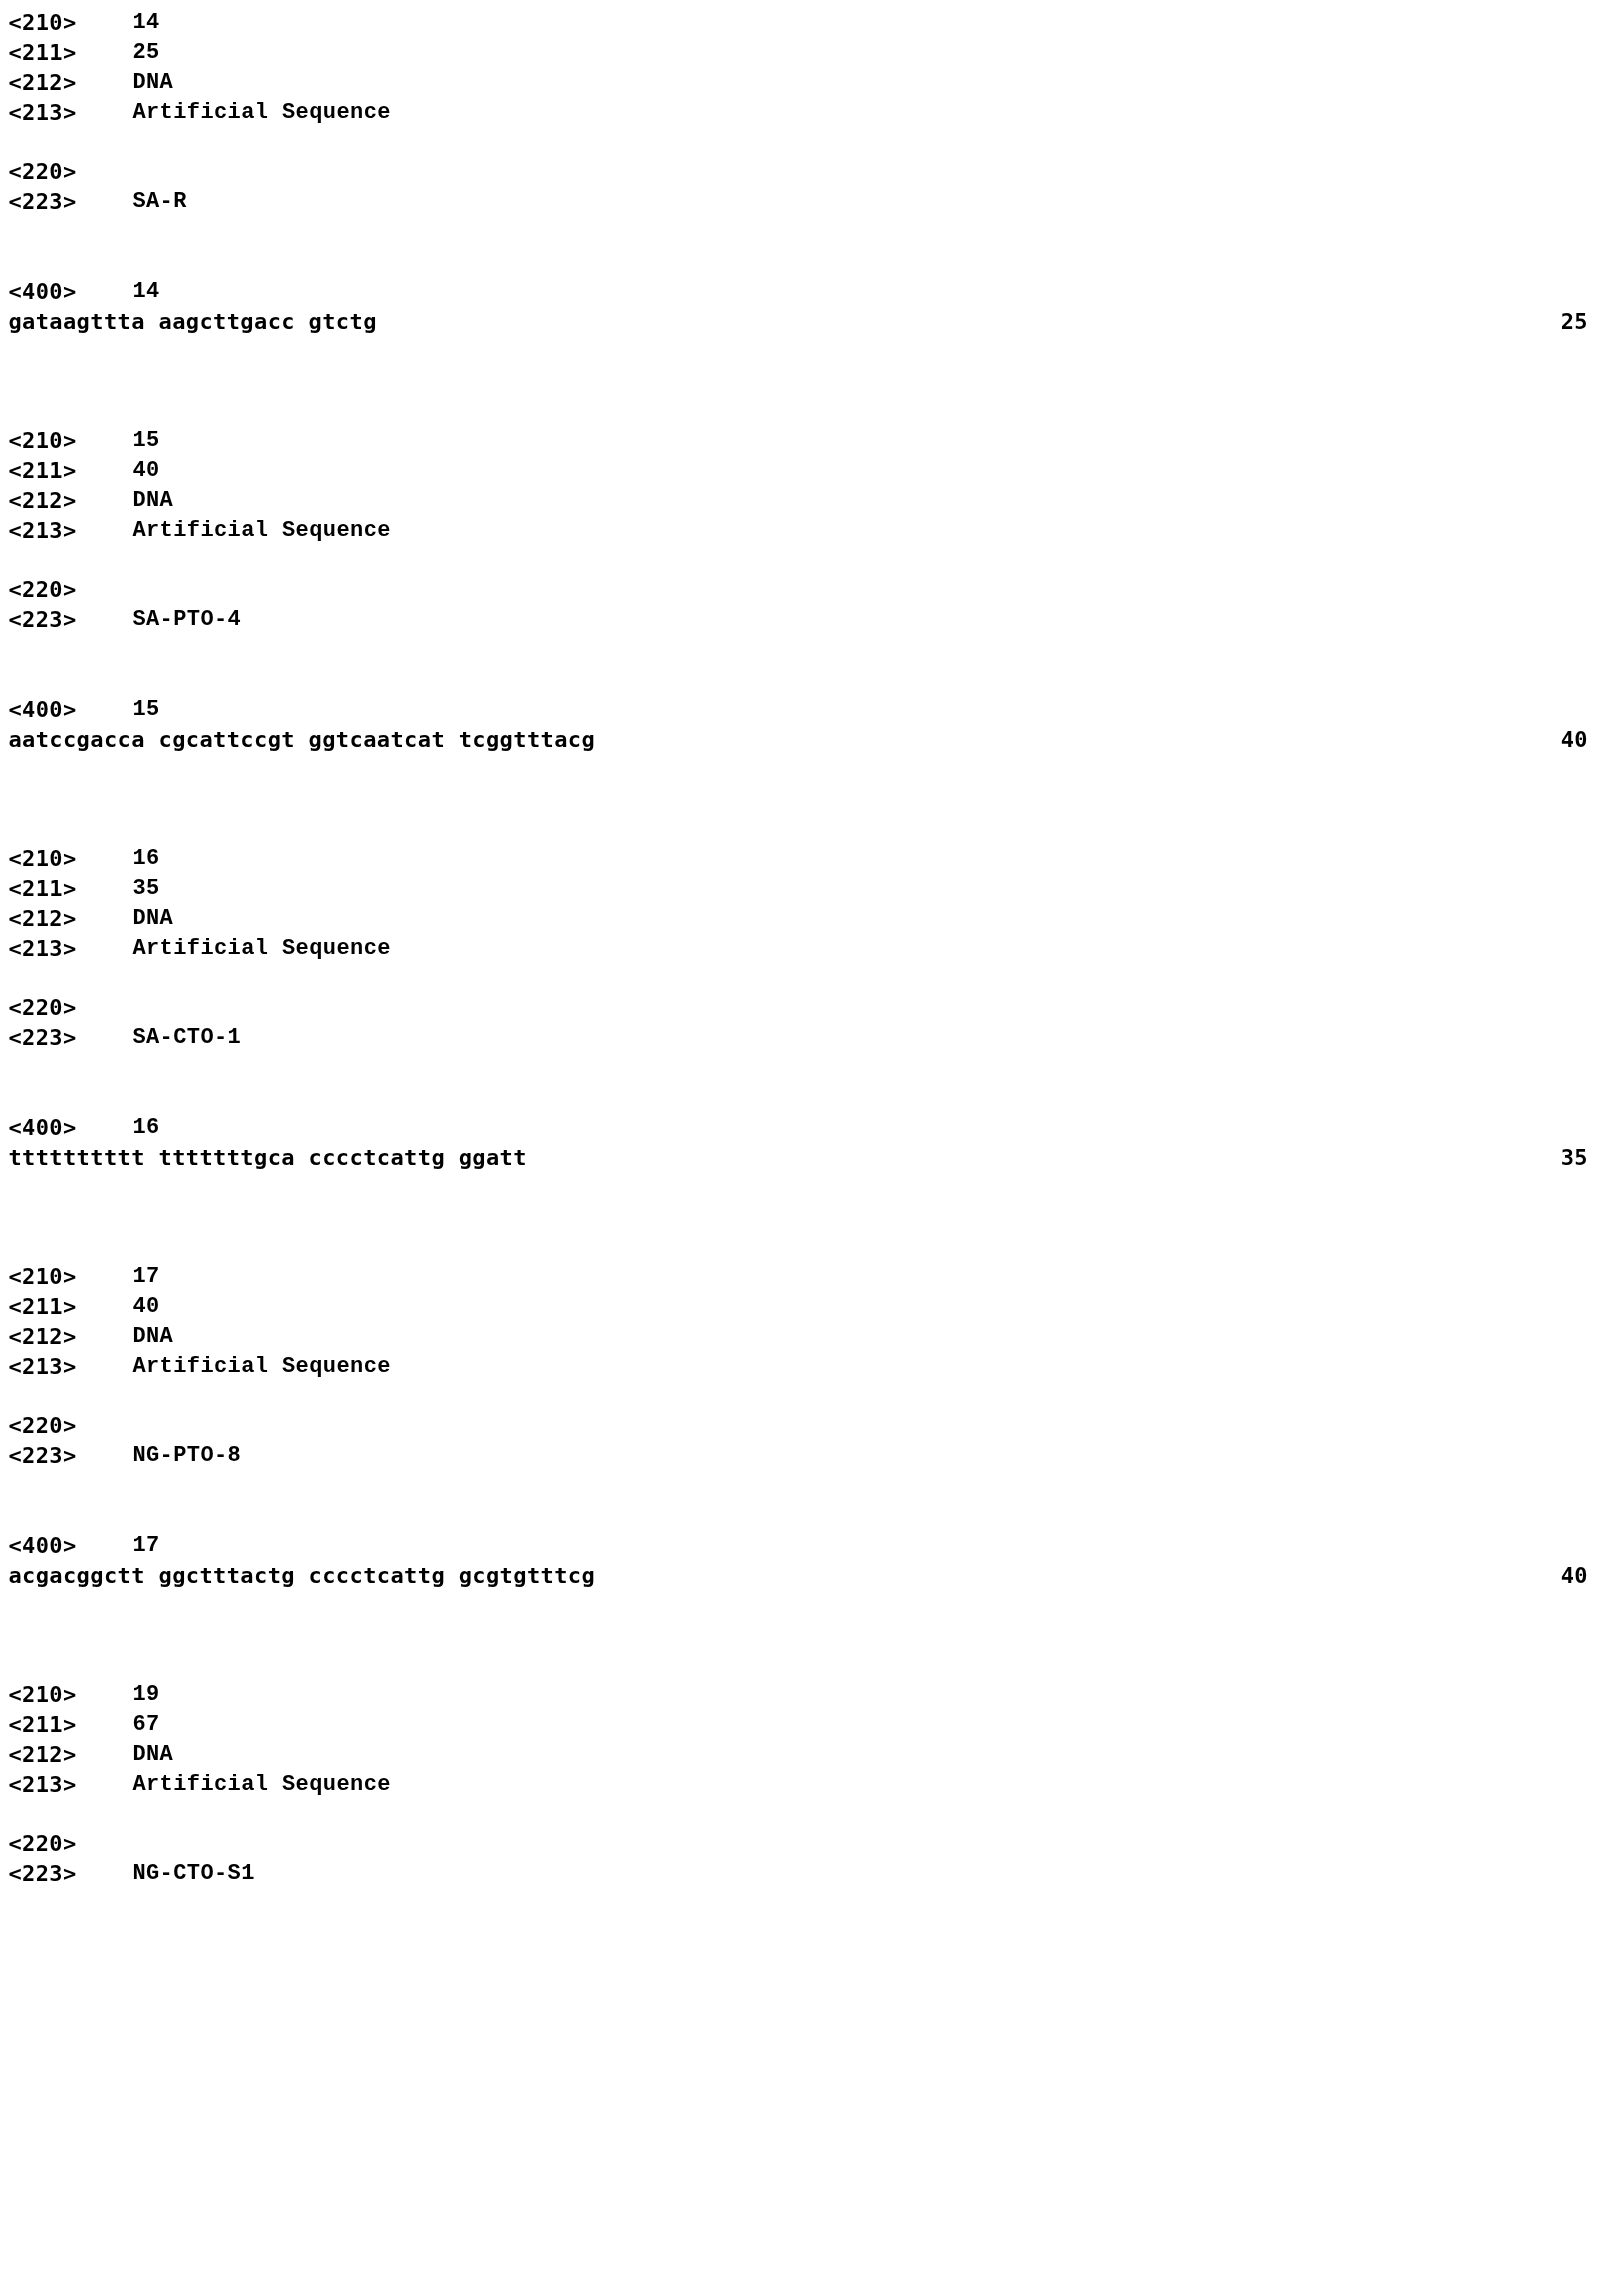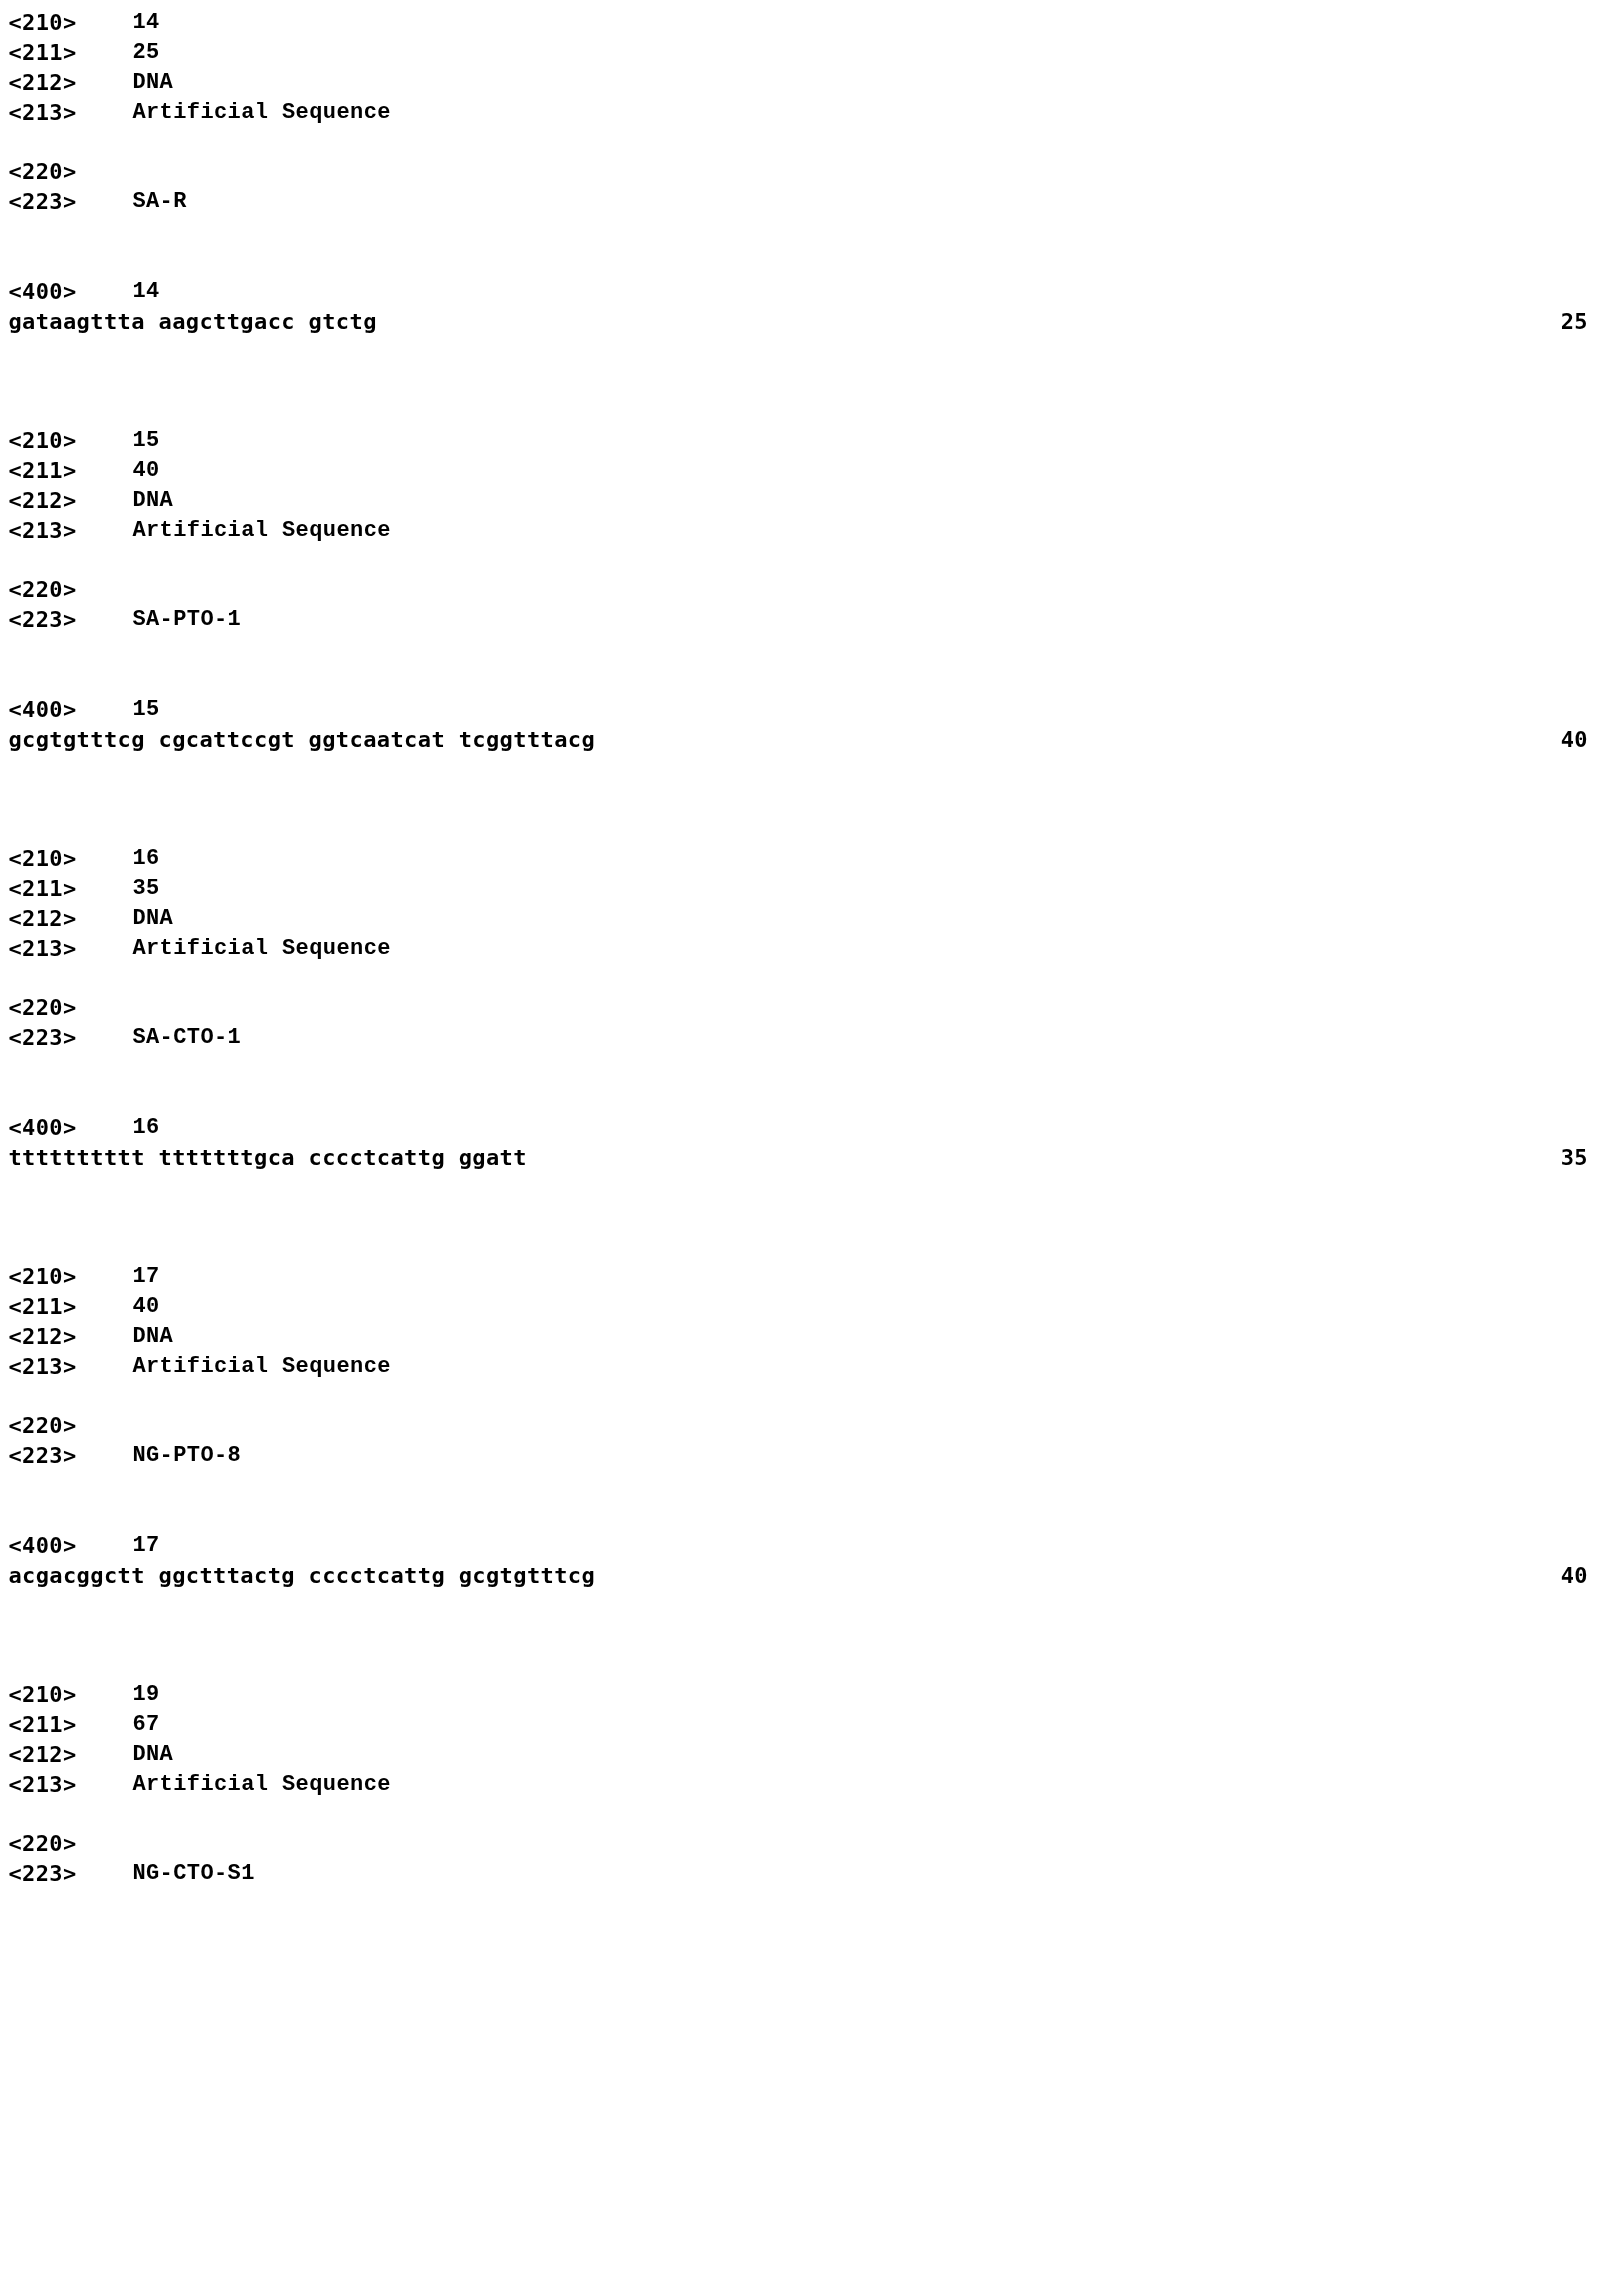--- a/index.html
+++ b/index.html
@@ -120,29 +120,29 @@
     <div class="line">
       <span class="tag">&lt;213&gt;</span>
       <span class="val">Artificial Sequence</span>
     </div>
     <div class="spacer-sm"></div>
     <div class="line">
       <span class="tag">&lt;220&gt;</span>
     </div>
     <div class="line">
       <span class="tag">&lt;223&gt;</span>
-      <span class="val">SA-PTO-1</span>
+      <span class="val">SA-PTO-4</span>
     </div>
     <div class="spacer-md"></div>
     <div class="line">
       <span class="tag">&lt;400&gt;</span>
       <span class="val">15</span>
     </div>
     <div class="seq-line">
-      <span class="seq-text">gcgtgtttcg cgcattccgt ggtcaatcat tcggtttacg</span>
+      <span class="seq-text">aatccgacca cgcattccgt ggtcaatcat tcggtttacg</span>
       <span class="seq-len">40</span>
     </div>
   </div>
 
   <div class="spacer-lg"></div>
 
   <div class="seq-block">
     <div class="line">
       <span class="tag">&lt;210&gt;</span>
       <span class="val">16</span>

